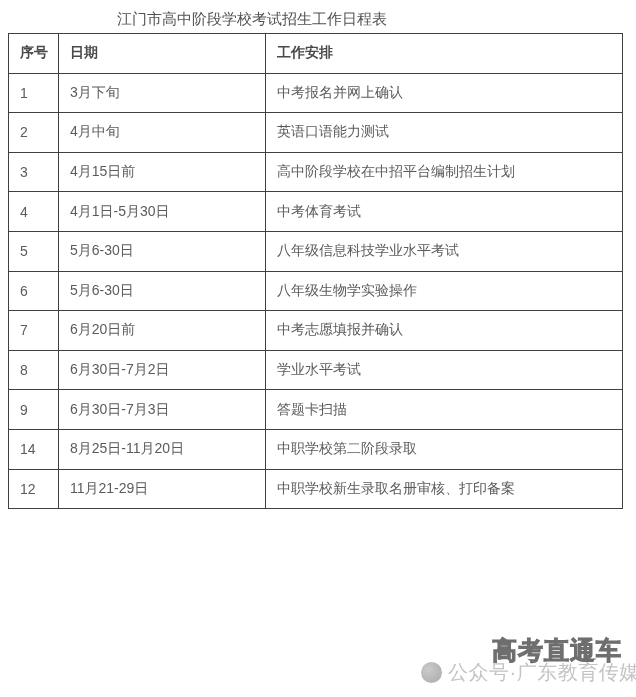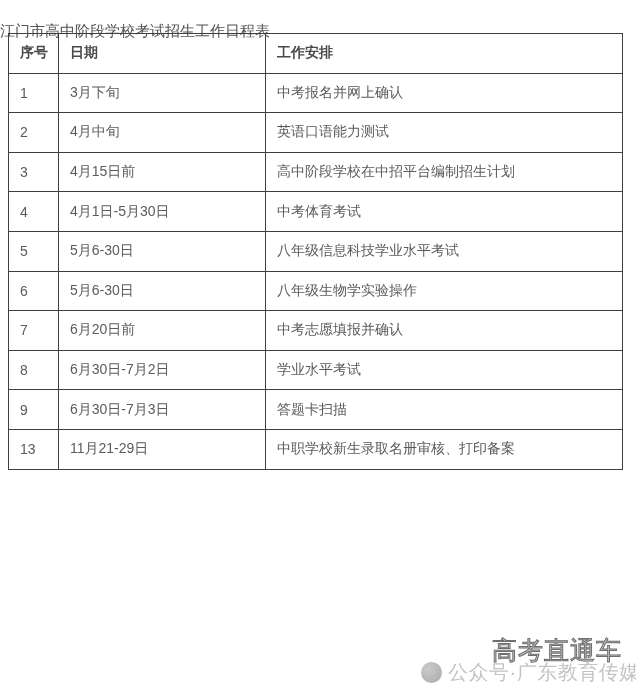--- a/index.html
+++ b/index.html
@@ -15,23 +15,24 @@
   body {
     width: 636px;
     height: 697px;
     background: #ffffff;
     font-family: "Liberation Sans", "DejaVu Sans", sans-serif;
     position: relative;
     overflow: hidden;
   }
   .page-title {
     position: absolute;
-    top: 22px;
+    top: 10px;
     left: 0;
     width: 504px;
+    text-align: center;
     font-size: 15px;
     line-height: 18px;
     color: var(--title-text);
   }
   table.schedule {
     position: absolute;
     left: 8px;
     top: 33px;
     width: 614px;
     border-collapse: collapse;
@@ -59,21 +60,21 @@
   .col-seq  { width: 50px; }
   .col-date { width: 207px; }
   .col-task { width: 357px; }
 
   .watermark { position: absolute; z-index: 5; pointer-events: none; }
   .wm-brand {
     position: absolute;
     left: 492px;
     top: 634px;
     font-size: 25px;
-    font-weight: normal;
+    font-weight: bold;
     letter-spacing: 1px;
     white-space: nowrap;
     color: rgba(150, 150, 150, 0.55);
     -webkit-text-stroke: 1px var(--watermark-brand);
     z-index: 6;
   }
   .wm-row {
     position: absolute;
     left: 421px;
     top: 659px;
@@ -156,21 +157,26 @@
         <td>8</td>
         <td>6月30日-7月2日</td>
         <td>学业水平考试</td>
       </tr>
       <tr>
         <td>9</td>
         <td>6月30日-7月3日</td>
         <td>答题卡扫描</td>
       </tr>
       <tr>
-        <td>13</td>
+        <td>14</td>
+        <td>8月25日-11月20日</td>
+        <td>中职学校第二阶段录取</td>
+      </tr>
+      <tr>
+        <td>12</td>
         <td>11月21-29日</td>
         <td>中职学校新生录取名册审核、打印备案</td>
       </tr>
     </tbody>
 </table>
 
 <div class="watermark">
   <div class="wm-brand">高考直通车</div>
   <div class="wm-row">
     <span class="wm-logo"></span>

